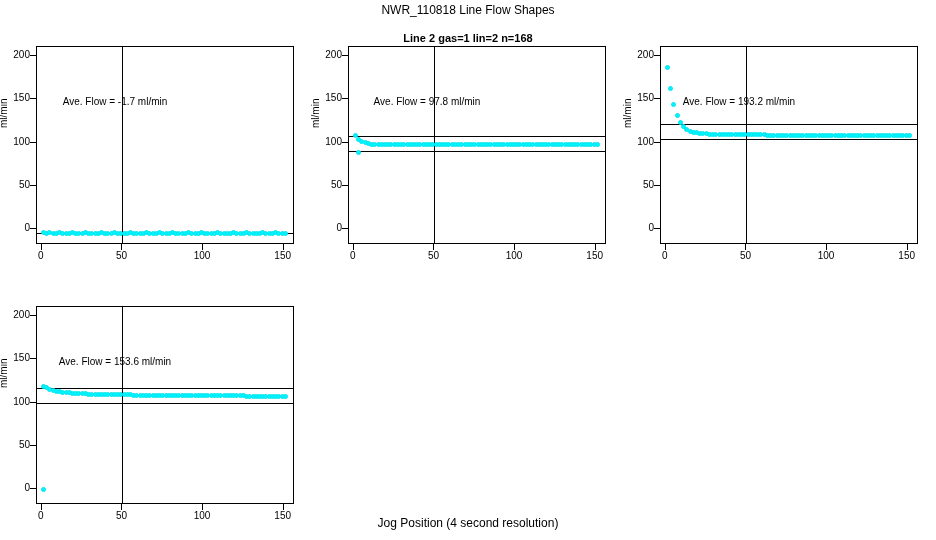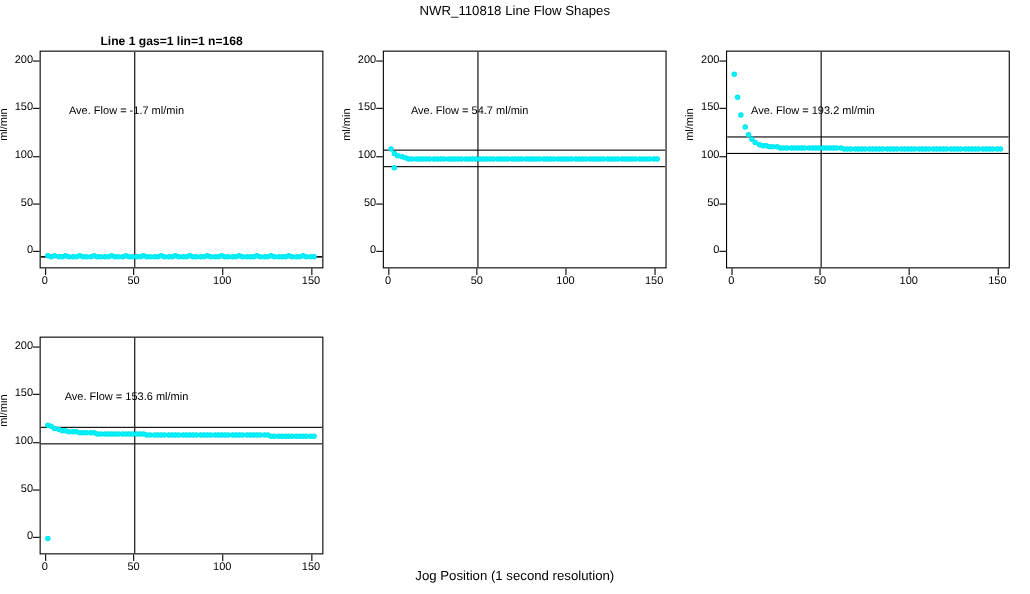--- a/index.html
+++ b/index.html
@@ -103,21 +103,20 @@
     background:#00f5ff;
     box-sizing:border-box;
   }
 </style>
 </head>
 <body>
 
 <div class="fig-title">NWR_110818  Line Flow Shapes</div>
 
 <div class="panel" id="panel0" style="left:0px;top:10px;">
-    <div class="panel-title">Line 1 gas=1 lin=1 n=168</div>
     <div class="ytitle">ml/min</div>
     <div class="plotbox">
       <div class="plotarea">
         <div class="hline" style="top: 186.016px;"></div>
         <div class="hline" style="top: 186.016px;"></div>
         <div class="vline" style="left: 85.4625px;"></div>
         <div class="pt" style="left: 6.45px; top: 185.842px;"></div>
         <div class="pt" style="left: 9.675px; top: 186.016px;"></div>
         <div class="pt" style="left: 12.9px; top: 185.929px;"></div>
         <div class="pt" style="left: 16.125px; top: 186.103px;"></div>
@@ -209,20 +208,21 @@
     <div class="xtick-mark" style="left: 40.8375px;"></div>
     <div class="xtick-label" style="left: 106.462px;">50</div>
     <div class="xtick-mark" style="left: 121.462px;"></div>
     <div class="xtick-label" style="left: 187.088px;">100</div>
     <div class="xtick-mark" style="left: 202.088px;"></div>
     <div class="xtick-label" style="left: 267.712px;">150</div>
     <div class="xtick-mark" style="left: 282.712px;"></div>
     <div class="ann" style="left: 115.013px; top: 86.3684px; transform: translateX(-50%);">Ave. Flow =  -1.7  ml/min</div>
   </div>
 <div class="panel" id="panel1" style="left:312px;top:10px;">
+    <div class="panel-title">Line 2 gas=1 lin=2 n=168</div>
     <div class="ytitle">ml/min</div>
     <div class="plotbox">
       <div class="plotarea">
         <div class="hline" style="top: 89.4474px;"></div>
         <div class="hline" style="top: 104.211px;"></div>
         <div class="vline" style="left: 85.4625px;"></div>
         <div class="pt" style="left: 6.45px; top: 88.5789px;"></div>
         <div class="pt" style="left: 9.675px; top: 92.0526px;"></div>
         <div class="pt" style="left: 12.9px; top: 94.6579px;"></div>
         <div class="pt" style="left: 16.125px; top: 95.9605px;"></div>
@@ -312,21 +312,21 @@
     <div class="ytick-label" style="top: 38.6842px;">200</div>
     <div class="ytick-mark" style="top: 44.6842px;"></div>
     <div class="xtick-label" style="left: 25.8375px;">0</div>
     <div class="xtick-mark" style="left: 40.8375px;"></div>
     <div class="xtick-label" style="left: 106.462px;">50</div>
     <div class="xtick-mark" style="left: 121.462px;"></div>
     <div class="xtick-label" style="left: 187.088px;">100</div>
     <div class="xtick-mark" style="left: 202.088px;"></div>
     <div class="xtick-label" style="left: 267.712px;">150</div>
     <div class="xtick-mark" style="left: 282.712px;"></div>
-    <div class="ann" style="left: 115.013px; top: 86.3684px; transform: translateX(-50%);">Ave. Flow =  54.7  ml/min</div>
+    <div class="ann" style="left: 115.013px; top: 86.3684px; transform: translateX(-50%);">Ave. Flow =  97.8  ml/min</div>
   </div>
 <div class="panel" id="panel2" style="left:624px;top:10px;">
     <div class="ytitle">ml/min</div>
     <div class="plotbox">
       <div class="plotarea">
         <div class="hline" style="top: 77.2895px;"></div>
         <div class="hline" style="top: 92.0526px;"></div>
         <div class="vline" style="left: 85.4625px;"></div>
         <div class="pt" style="left: 6.45px; top: 20.8421px;"></div>
         <div class="pt" style="left: 9.675px; top: 41.6842px;"></div>
@@ -526,13 +526,13 @@
     <div class="xtick-mark" style="left: 40.8375px;"></div>
     <div class="xtick-label" style="left: 106.462px;">50</div>
     <div class="xtick-mark" style="left: 121.462px;"></div>
     <div class="xtick-label" style="left: 187.088px;">100</div>
     <div class="xtick-mark" style="left: 202.088px;"></div>
     <div class="xtick-label" style="left: 267.712px;">150</div>
     <div class="xtick-mark" style="left: 282.712px;"></div>
     <div class="ann" style="left: 115.013px; top: 86.3684px; transform: translateX(-50%);">Ave. Flow =  153.6  ml/min</div>
   </div>
 
-<div class="xlabel-global">Jog Position (1 second resolution)</div>
+<div class="xlabel-global">Jog Position (4 second resolution)</div>
 
 </body></html>

